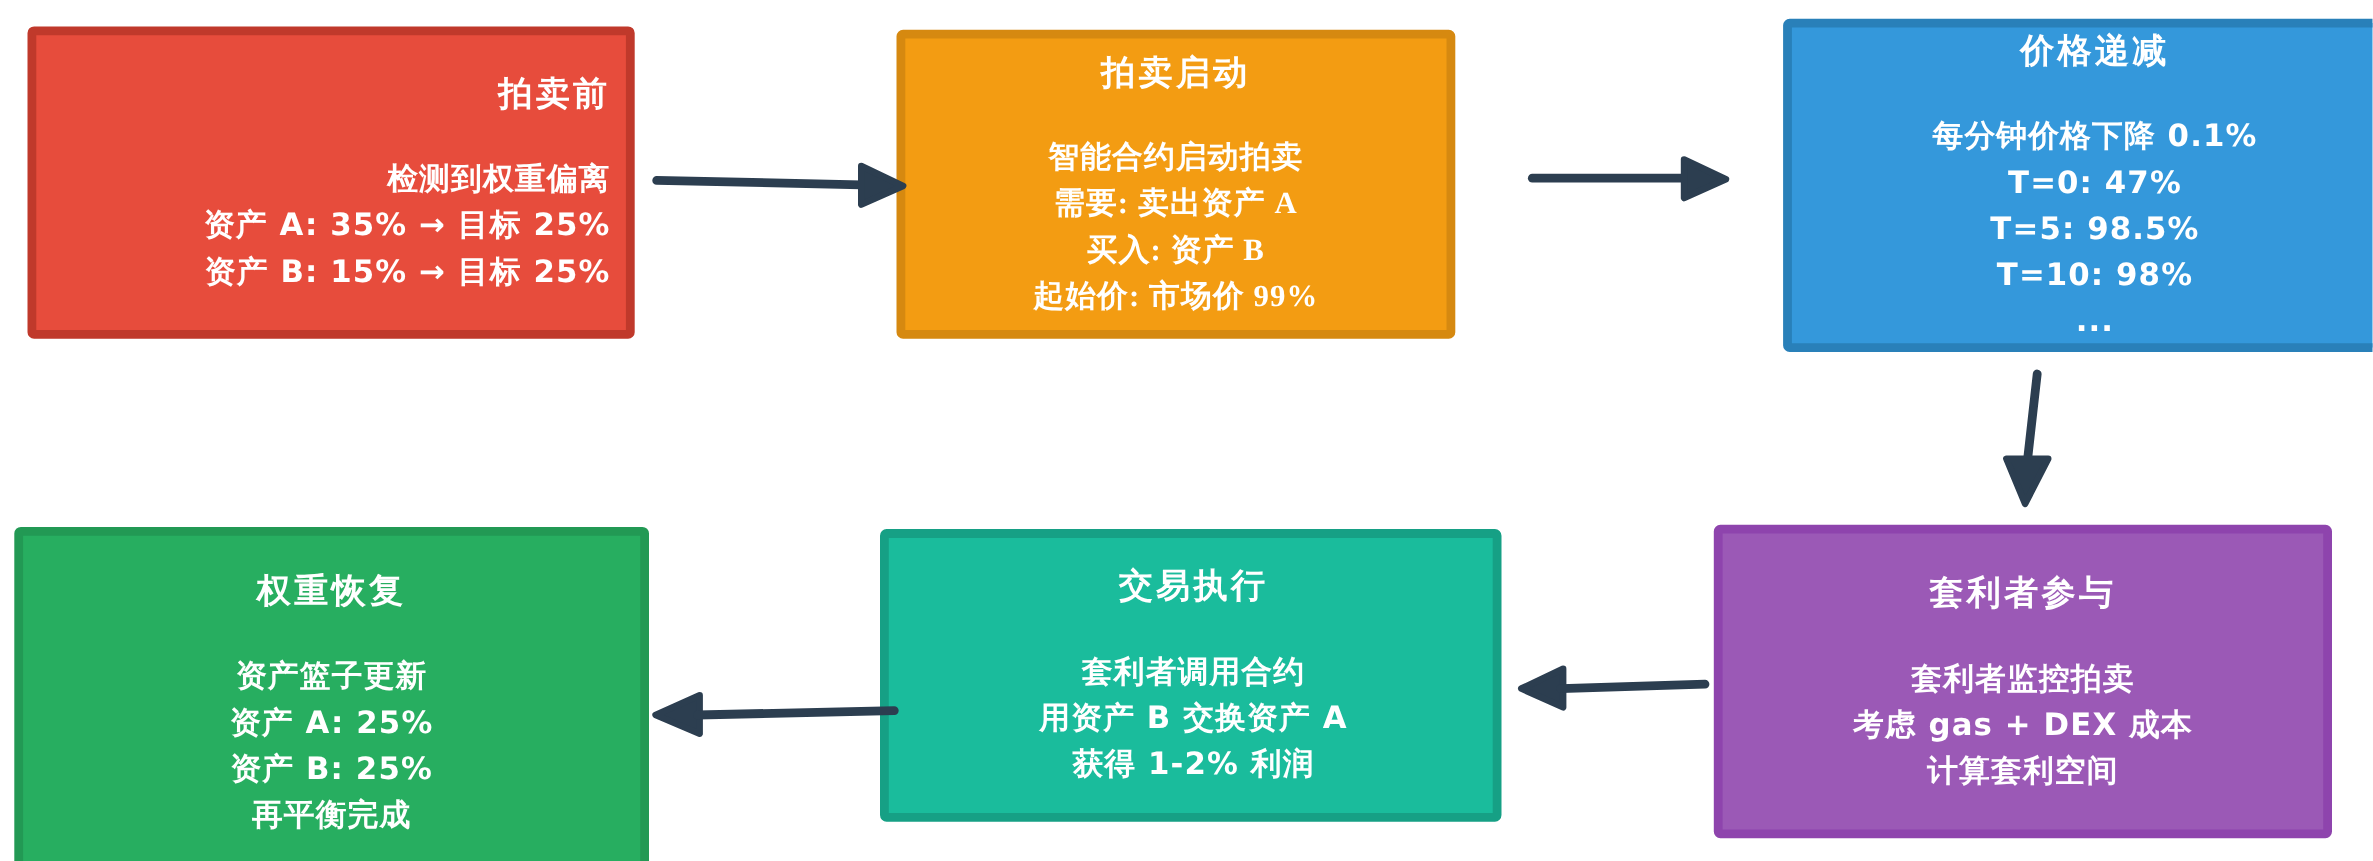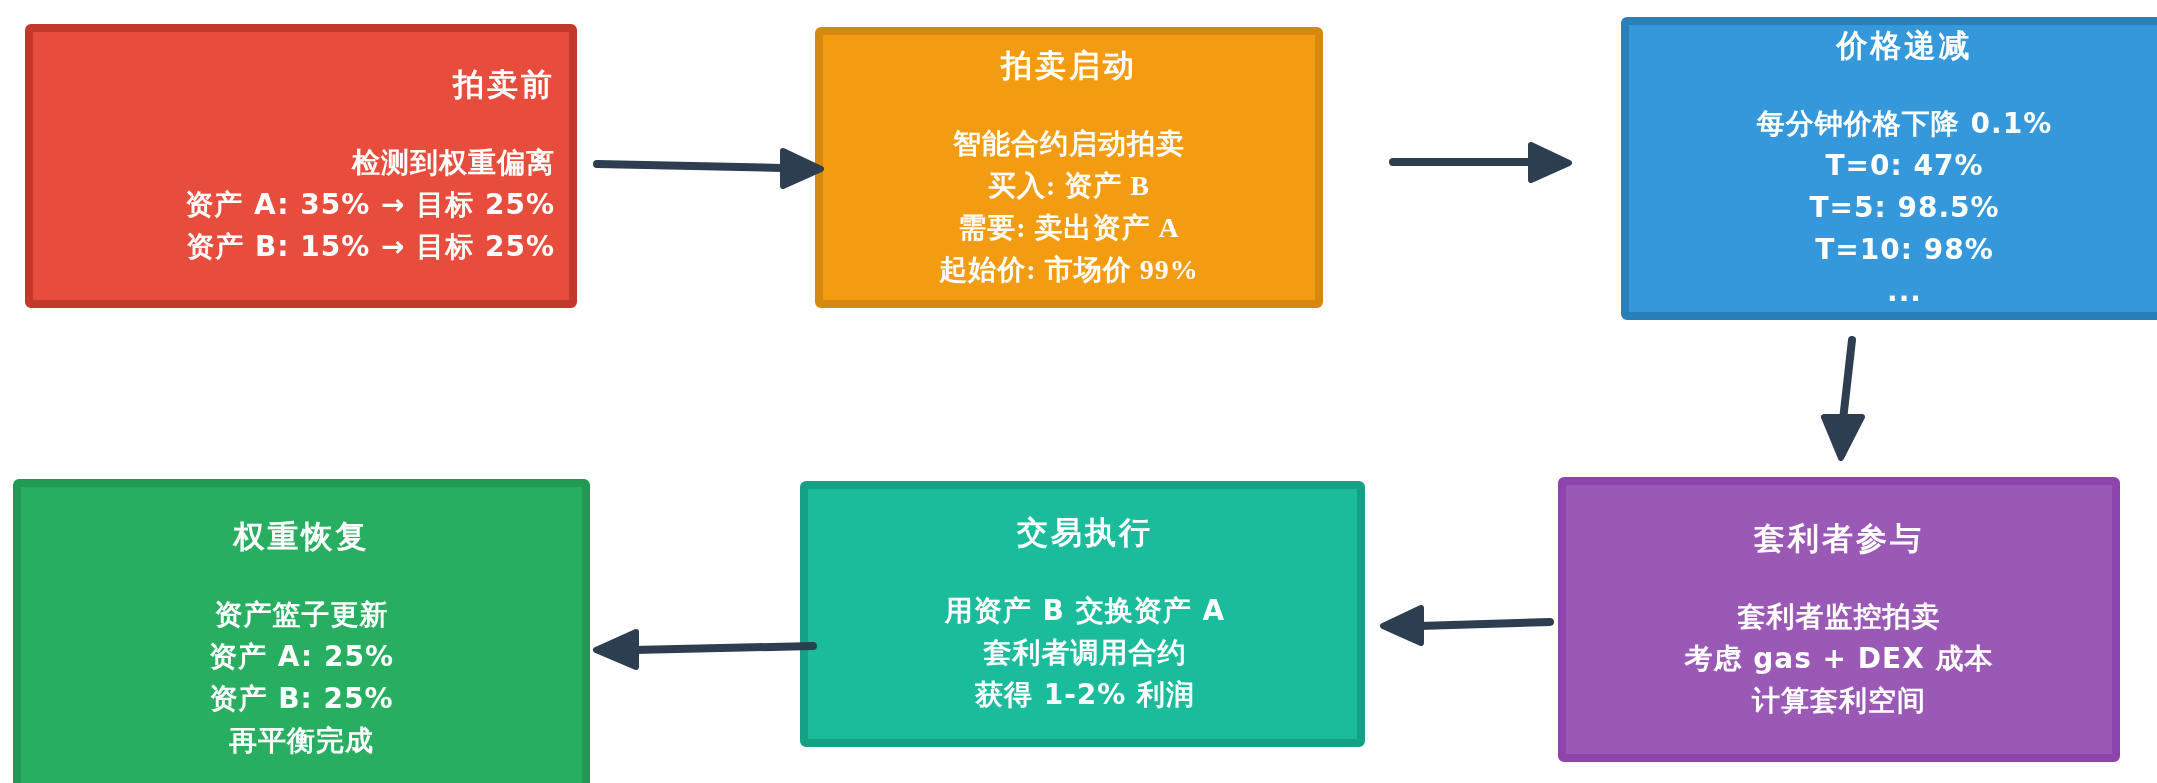--- a/index.html
+++ b/index.html
@@ -65,22 +65,22 @@
   <div class="box" id="box-pre-auction" style="background-color: rgb(231, 76, 60); border-color: rgb(192, 57, 43); align-items: flex-end;">
     <div class="box-title">拍卖前</div>
     <div class="box-line">检测到权重偏离</div>
     <div class="box-line">资产 A: 35% → 目标 25%</div>
     <div class="box-line">资产 B: 15% → 目标 25%</div>
   </div>
 
   <div class="box" id="box-auction-start" style="background-color: rgb(243, 156, 18); border-color: rgb(214, 137, 16);">
     <div class="box-title">拍卖启动</div>
     <div class="box-line">智能合约启动拍卖</div>
+    <div class="box-line">需要: 卖出资产 A</div>
     <div class="box-line">买入: 资产 B</div>
-    <div class="box-line">需要: 卖出资产 A</div>
     <div class="box-line">起始价: 市场价 99%</div>
   </div>
 
   <div class="box" id="box-price-decay" style="background-color: rgb(52, 152, 219); border-color: rgb(41, 128, 185);">
     <div class="box-title">价格递减</div>
     <div class="box-line">每分钟价格下降 0.1%</div>
     <div class="box-line">T=0: 47%</div>
     <div class="box-line">T=5: 98.5%</div>
     <div class="box-line">T=10: 98%</div>
     <div class="box-line">...</div>
@@ -88,22 +88,22 @@
 
   <div class="box" id="box-arbitrageur" style="background-color: rgb(155, 89, 182); border-color: rgb(142, 68, 173);">
     <div class="box-title">套利者参与</div>
     <div class="box-line">套利者监控拍卖</div>
     <div class="box-line">考虑 gas + DEX 成本</div>
     <div class="box-line">计算套利空间</div>
   </div>
 
   <div class="box" id="box-trade-execution" style="background-color: rgb(26, 188, 156); border-color: rgb(22, 160, 133);">
     <div class="box-title">交易执行</div>
+    <div class="box-line">套利者调用合约</div>
     <div class="box-line">用资产 B 交换资产 A</div>
-    <div class="box-line">套利者调用合约</div>
     <div class="box-line">获得 1-2% 利润</div>
   </div>
 
   <div class="box" id="box-weight-restore" style="background-color: rgb(39, 174, 96); border-color: rgb(34, 153, 84);">
     <div class="box-title">权重恢复</div>
     <div class="box-line">资产篮子更新</div>
     <div class="box-line">资产 A: 25%</div>
     <div class="box-line">资产 B: 25%</div>
     <div class="box-line">再平衡完成</div>
   </div>

